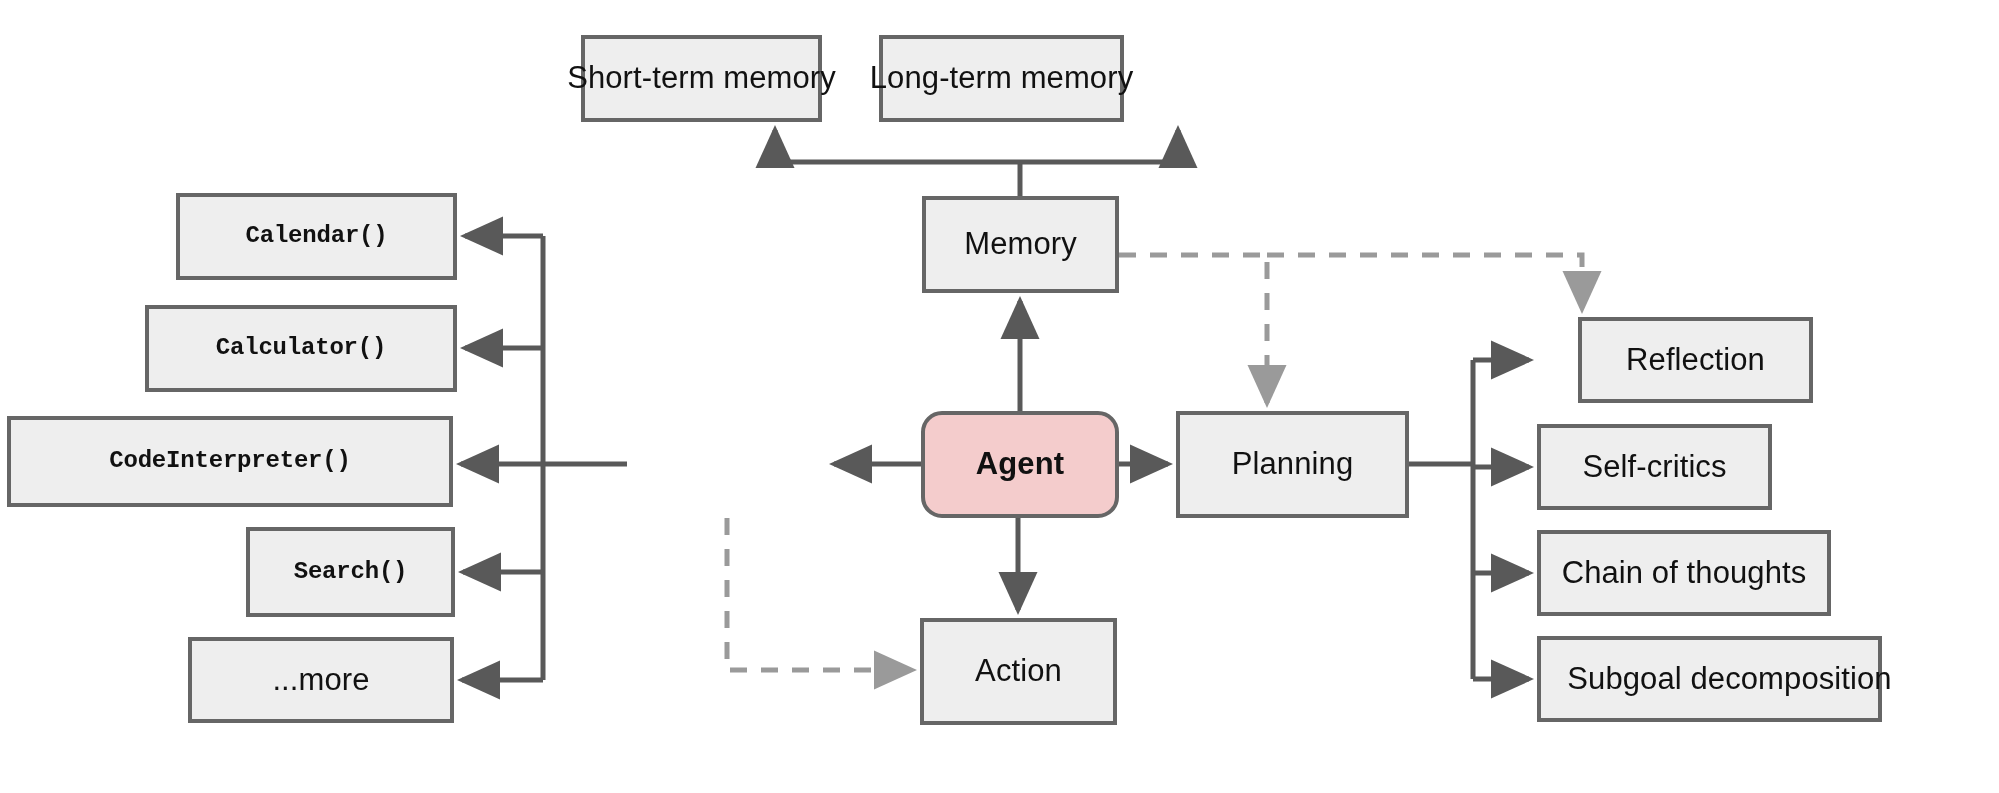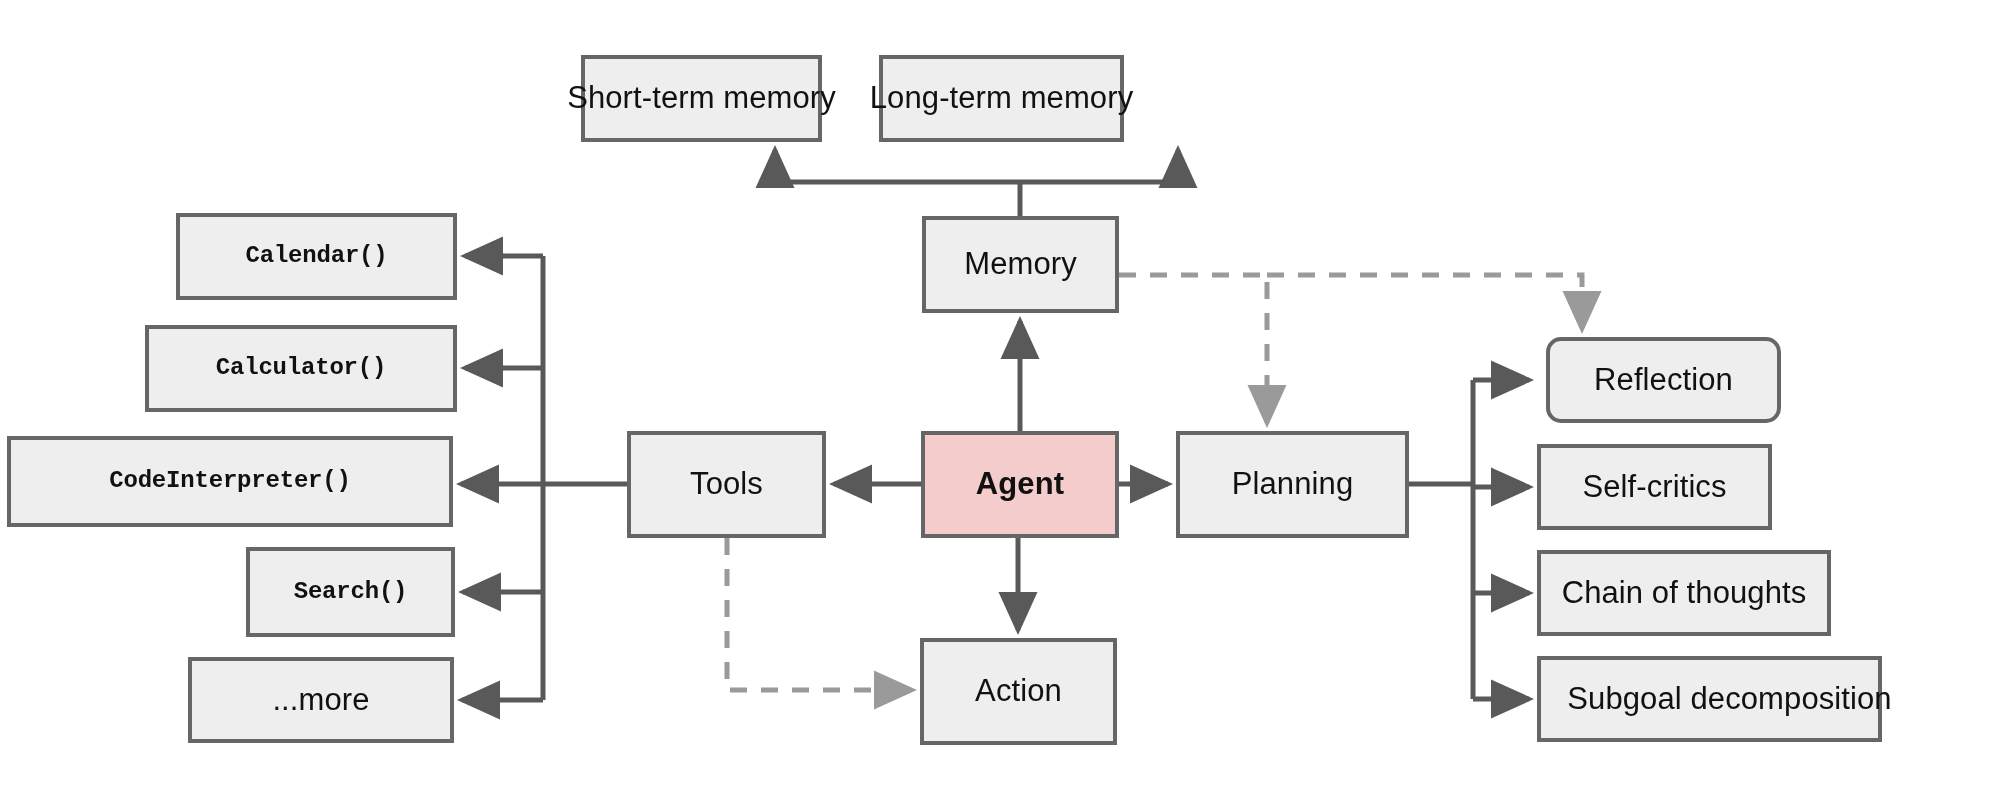--- a/index.html
+++ b/index.html
@@ -1,17 +1,17 @@
 <!DOCTYPE html>
 <html><head>
 <meta charset="utf-8">
 <style>
   html,body{margin:0;padding:0;background:#ffffff;}
   body{width:1999px;height:793px;overflow:hidden;font-family:"Liberation Sans",sans-serif;}
-  #stage{position:relative;width:1999px;height:586px;background:#ffffff;margin-top:20px;}
+  #stage{position:relative;width:1999px;height:586px;background:#ffffff;}
   #wires{position:absolute;left:0;top:0;width:1999px;height:793px;}
   .node{
     position:absolute;
     box-sizing:border-box;
     background:#eeeeee;
     border:4px solid #666666;
     display:flex;align-items:center;justify-content:center;
     text-align:center;
     color:#111111;
     font-family:"Liberation Sans",sans-serif;
@@ -110,37 +110,34 @@
   </div>
 
   <div class="node mono" style="left:246px;top:527px;width:209px;height:90px;">
     <span class="lbl">Search()</span>
   </div>
 
   <div class="node" style="left:188px;top:637px;width:266px;height:86px;">
     <span class="lbl">...more</span>
   </div>
 
-  <div class="node" style="left:627px;top:411px;width:199px;height:107px;">
-    <span class="lbl">Tools</span>
-  </div>
 
-  <div class="node accent" style="left:921px;top:411px;width:198px;height:107px;">
+  <div class="node accent" style="left:921px;top:411px;width:198px;height:107px;border-radius:21px;">
     <span class="lbl">Agent</span>
   </div>
 
   <div class="node" style="left:1176px;top:411px;width:233px;height:107px;">
     <span class="lbl">Planning</span>
   </div>
 
   <div class="node" style="left:920px;top:618px;width:197px;height:107px;">
     <span class="lbl">Action</span>
   </div>
 
-  <div class="node" style="left:1546px;top:317px;width:235px;height:86px;border-radius:15px;">
+  <div class="node" style="left:1578px;top:317px;width:235px;height:86px;">
     <span class="lbl">Reflection</span>
   </div>
 
   <div class="node" style="left:1537px;top:424px;width:235px;height:86px;">
     <span class="lbl">Self-critics</span>
   </div>
 
   <div class="node" style="left:1537px;top:530px;width:294px;height:86px;">
     <span class="lbl">Chain of thoughts</span>
   </div>

